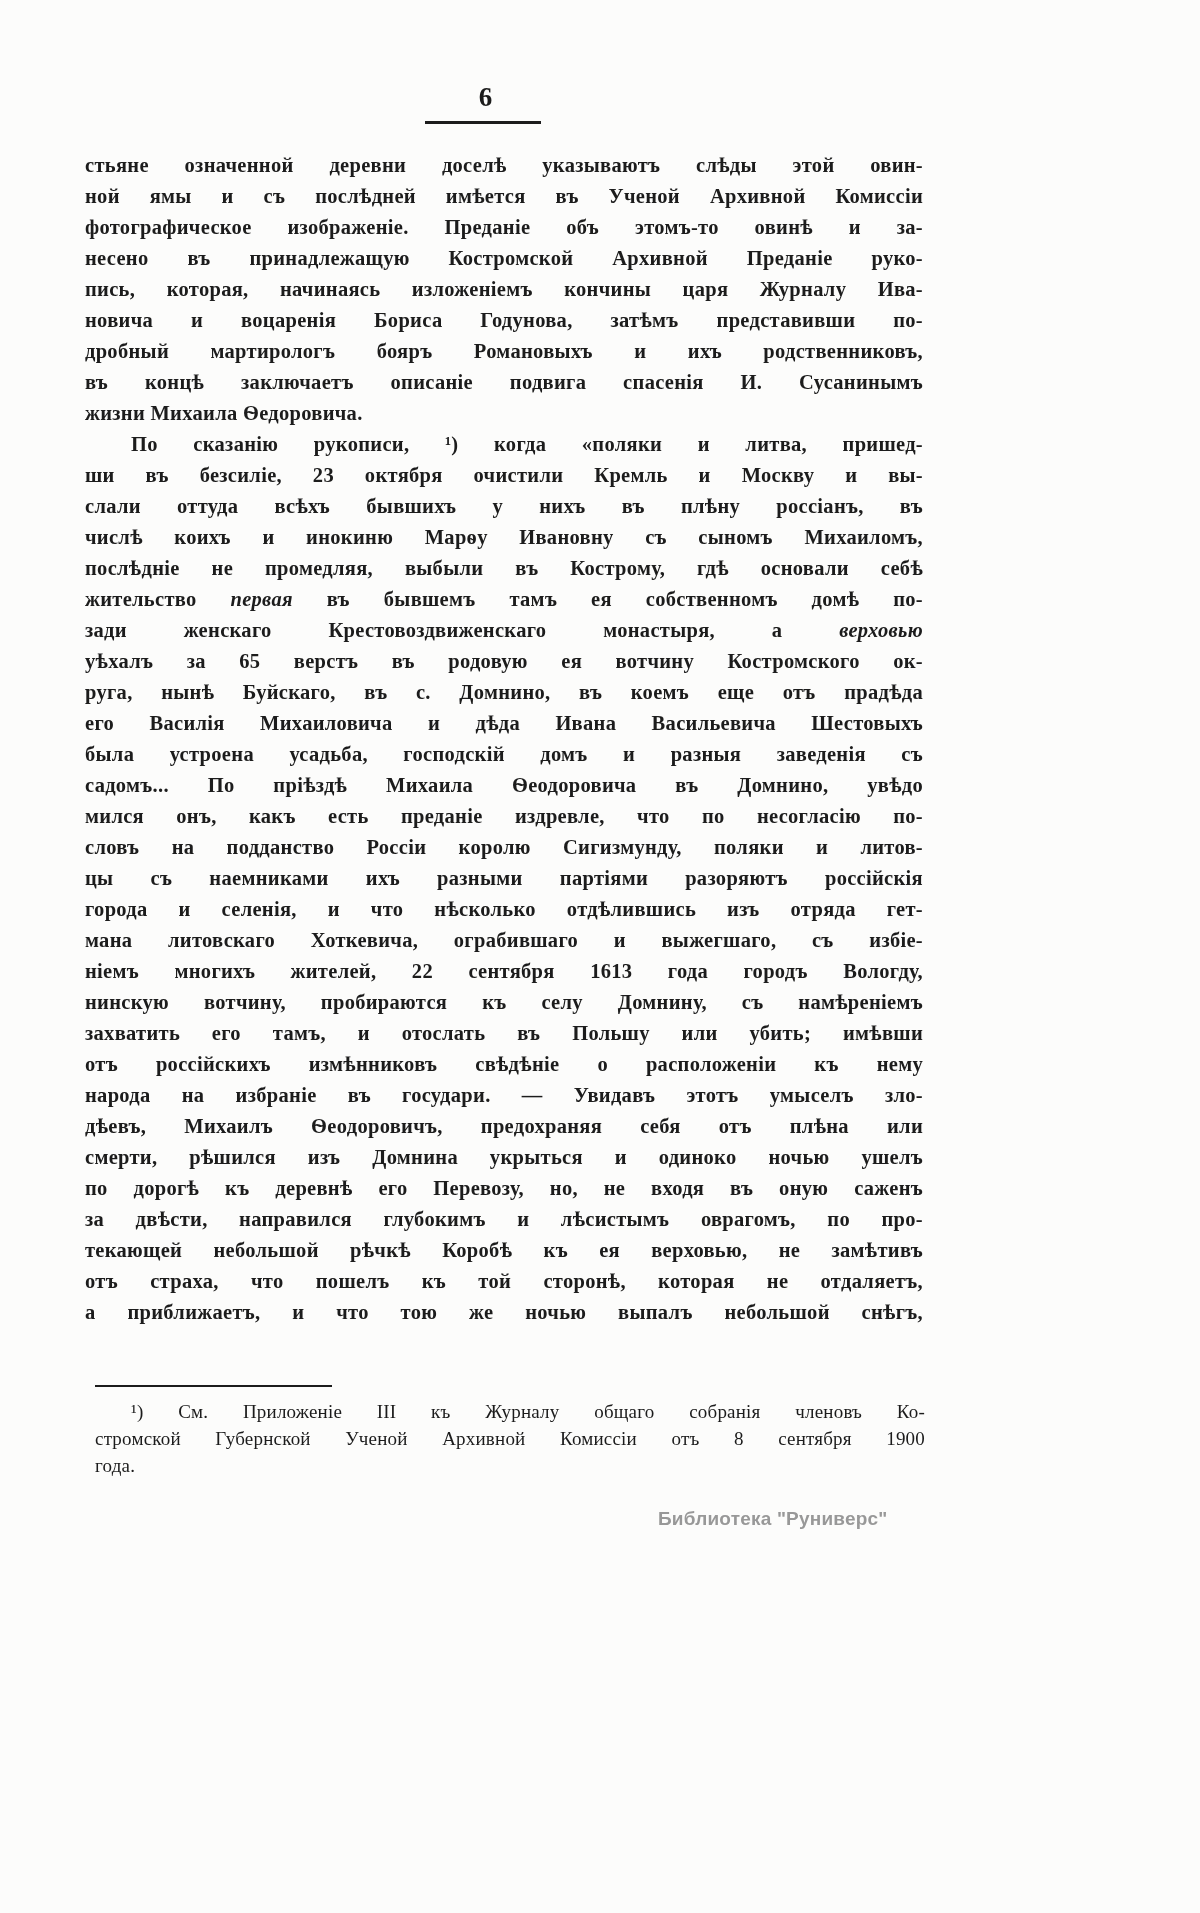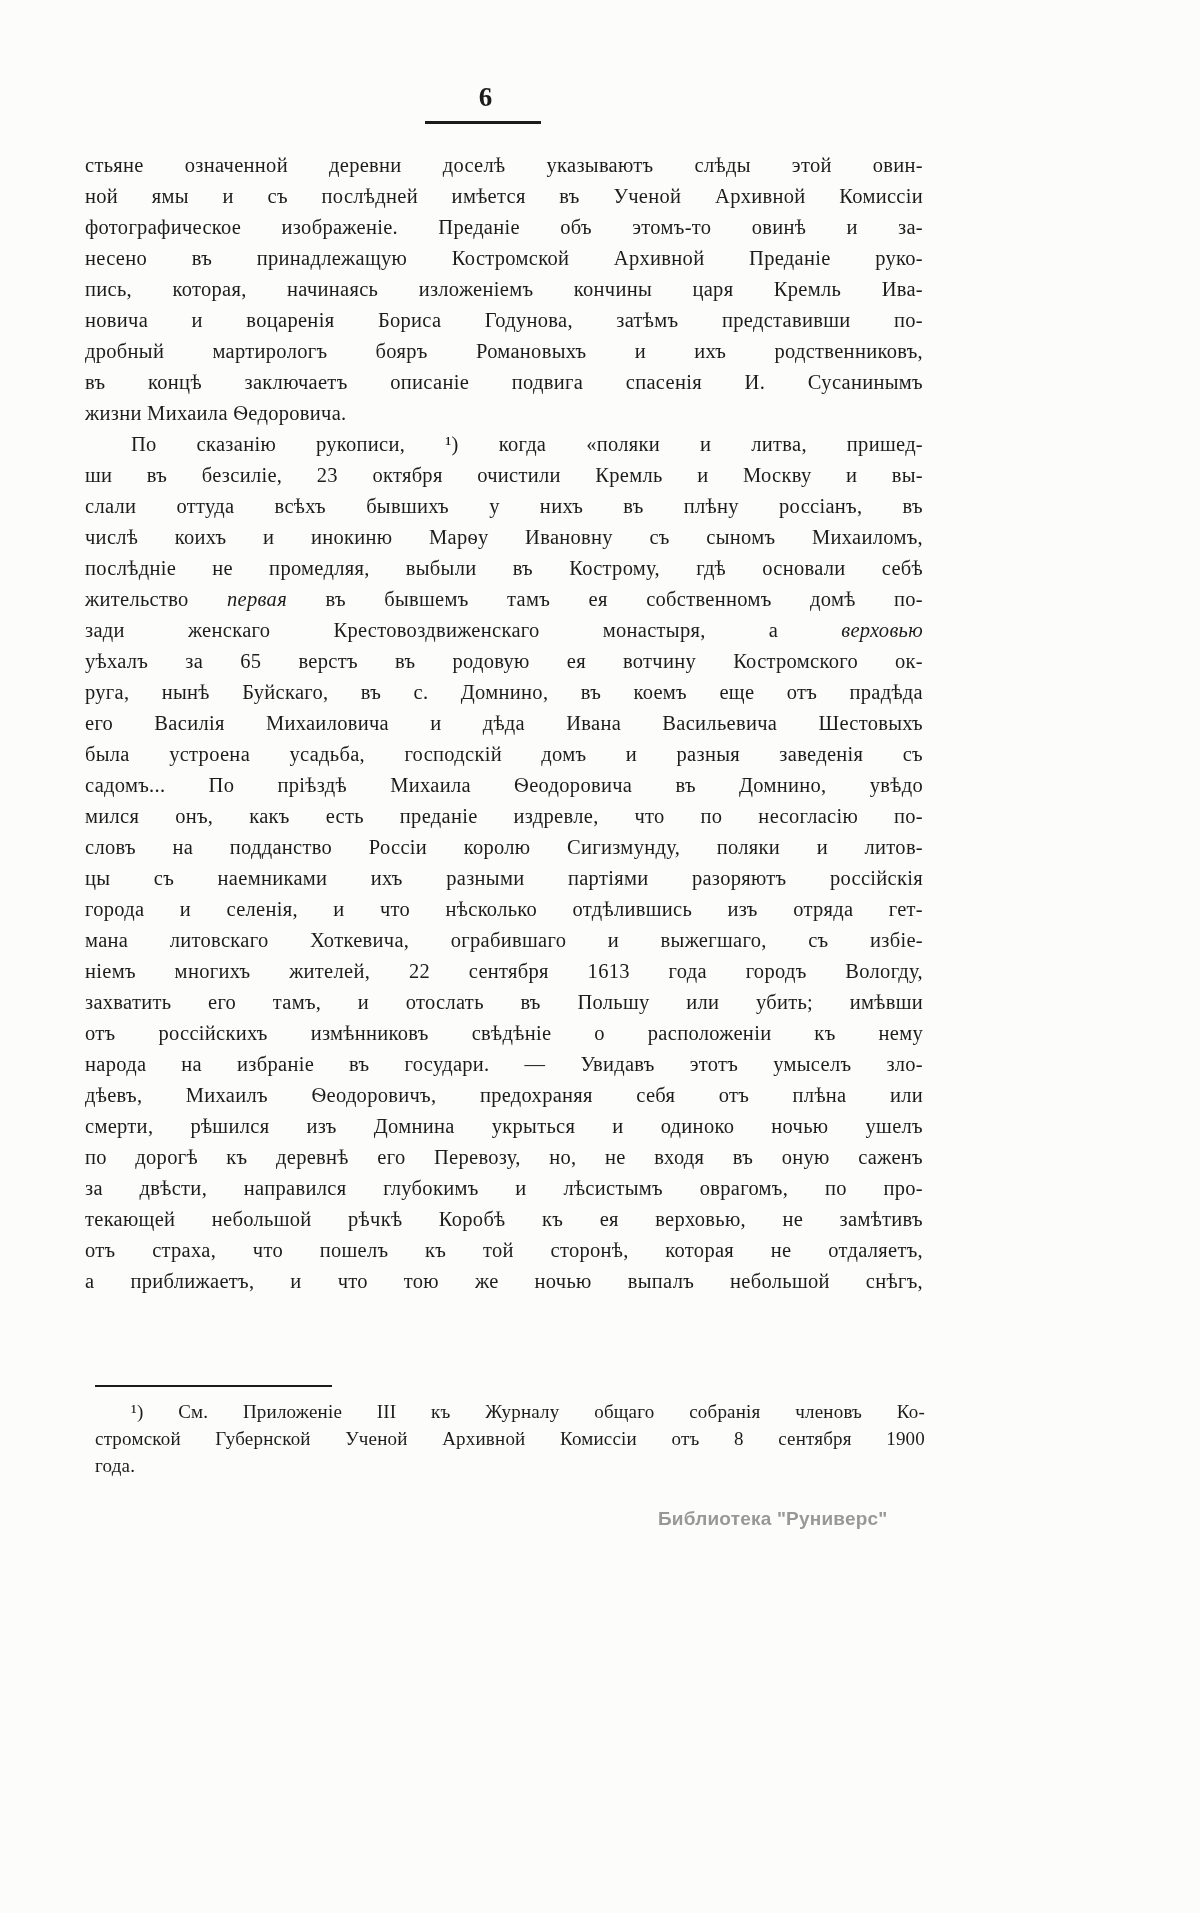--- a/index.html
+++ b/index.html
@@ -34,21 +34,21 @@
     width: 116px;
     height: 3px;
     background: #1c1c1c;
   }
   .body-text {
     position: absolute;
     top: 150px;
     left: 85px;
     width: 838px;
     font-size: 20.5px;
-    font-weight: normal;
+    font-weight: bold;
     line-height: 31px;
     letter-spacing: 0.3px;
   }
   .line {
     text-align: justify;
     text-align-last: justify;
     white-space: normal;
   }
   .line-end {
     text-align-last: left;
@@ -95,21 +95,21 @@
 
   <div class="page-number">6</div>
 
   <div class="page-number-rule"></div>
 
   <div class="body-text">
       <div class="line">стьяне означенной деревни доселѣ указываютъ слѣды этой овин-</div>
       <div class="line">ной ямы и съ послѣдней имѣется въ Ученой Архивной Комиссіи</div>
       <div class="line">фотографическое изображеніе. Преданіе объ этомъ-то овинѣ и за-</div>
       <div class="line">несено въ принадлежащую Костромской Архивной Преданіе руко-</div>
-      <div class="line">пись, которая, начинаясь изложеніемъ кончины царя Кремль Ива-</div>
+      <div class="line">пись, которая, начинаясь изложеніемъ кончины царя Журналу Ива-</div>
       <div class="line">новича и воцаренія Бориса Годунова, затѣмъ представивши по-</div>
       <div class="line">дробный мартирологъ бояръ Романовыхъ и ихъ родственниковъ,</div>
       <div class="line">въ концѣ заключаетъ описаніе подвига спасенія И. Сусанинымъ</div>
       <div class="line line-end">жизни Михаила Ѳедоровича.</div>
       <div class="line line-indent">По сказанію рукописи, ¹) когда «поляки и литва, пришед-</div>
       <div class="line">ши въ безсиліе, 23 октября очистили Кремль и Москву и вы-</div>
       <div class="line">слали оттуда всѣхъ бывшихъ у нихъ въ плѣну россіанъ, въ</div>
       <div class="line">числѣ коихъ и инокиню Марѳу Ивановну съ сыномъ Михаиломъ,</div>
       <div class="line">послѣдніе не промедляя, выбыли въ Кострому, гдѣ основали себѣ</div>
       <div class="line">жительство <i>первая</i> въ бывшемъ тамъ ея собственномъ домѣ по-</div>
@@ -118,20 +118,21 @@
       <div class="line">руга, нынѣ Буйскаго, въ с. Домнино, въ коемъ еще отъ прадѣда</div>
       <div class="line">его Василія Михаиловича и дѣда Ивана Васильевича Шестовыхъ</div>
       <div class="line">была устроена усадьба, господскій домъ и разныя заведенія съ</div>
       <div class="line">садомъ... По пріѣздѣ Михаила Ѳеодоровича въ Домнино, увѣдо</div>
       <div class="line">мился онъ, какъ есть преданіе издревле, что по несогласію по-</div>
       <div class="line">словъ на подданство Россіи королю Сигизмунду, поляки и литов-</div>
       <div class="line">цы съ наемниками ихъ разными партіями разоряютъ россійскія</div>
       <div class="line">города и селенія, и что нѣсколько отдѣлившись изъ отряда гет-</div>
       <div class="line">мана литовскаго Хоткевича, ограбившаго и выжегшаго, съ избіе-</div>
       <div class="line">ніемъ многихъ жителей, 22 сентября 1613 года городъ Вологду,</div>
+      <div class="line">нинскую вотчину, пробираются къ селу Домнину, съ намѣреніемъ</div>
       <div class="line">захватить его тамъ, и отослать въ Польшу или убить; имѣвши</div>
       <div class="line">отъ россійскихъ измѣнниковъ свѣдѣніе о расположеніи къ нему</div>
       <div class="line">народа на избраніе въ государи. — Увидавъ этотъ умыселъ зло-</div>
       <div class="line">дѣевъ, Михаилъ Ѳеодоровичъ, предохраняя себя отъ плѣна или</div>
       <div class="line">смерти, рѣшился изъ Домнина укрыться и одиноко ночью ушелъ</div>
       <div class="line">по дорогѣ къ деревнѣ его Перевозу, но, не входя въ оную саженъ</div>
       <div class="line">за двѣсти, направился глубокимъ и лѣсистымъ оврагомъ, по про-</div>
       <div class="line">текающей небольшой рѣчкѣ Коробѣ къ ея верховью, не замѣтивъ</div>
       <div class="line">отъ страха, что пошелъ къ той сторонѣ, которая не отдаляетъ,</div>
       <div class="line">а приближаетъ, и что тою же ночью выпалъ небольшой снѣгъ,</div>

